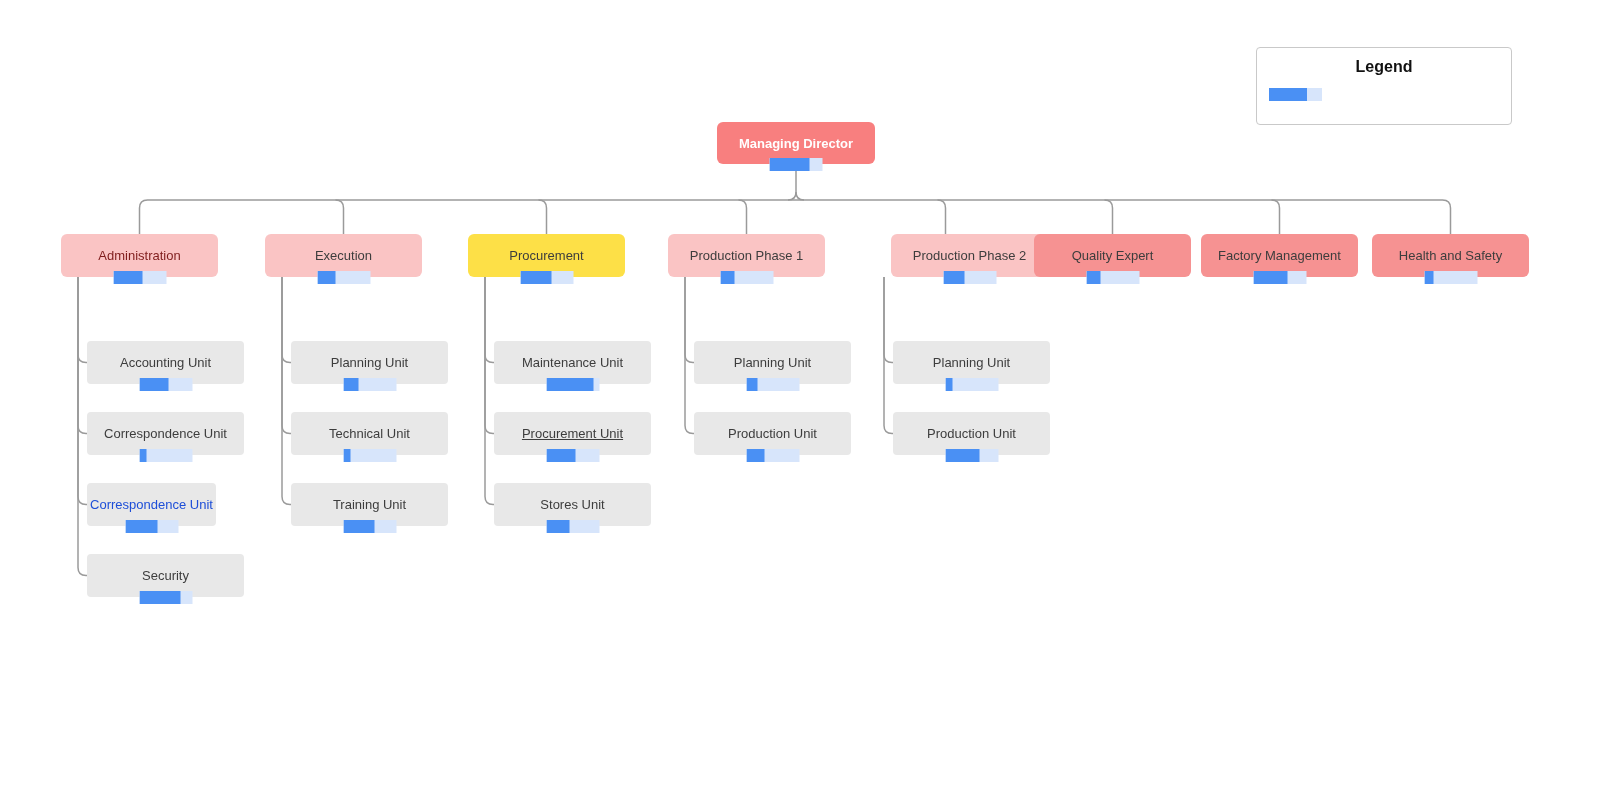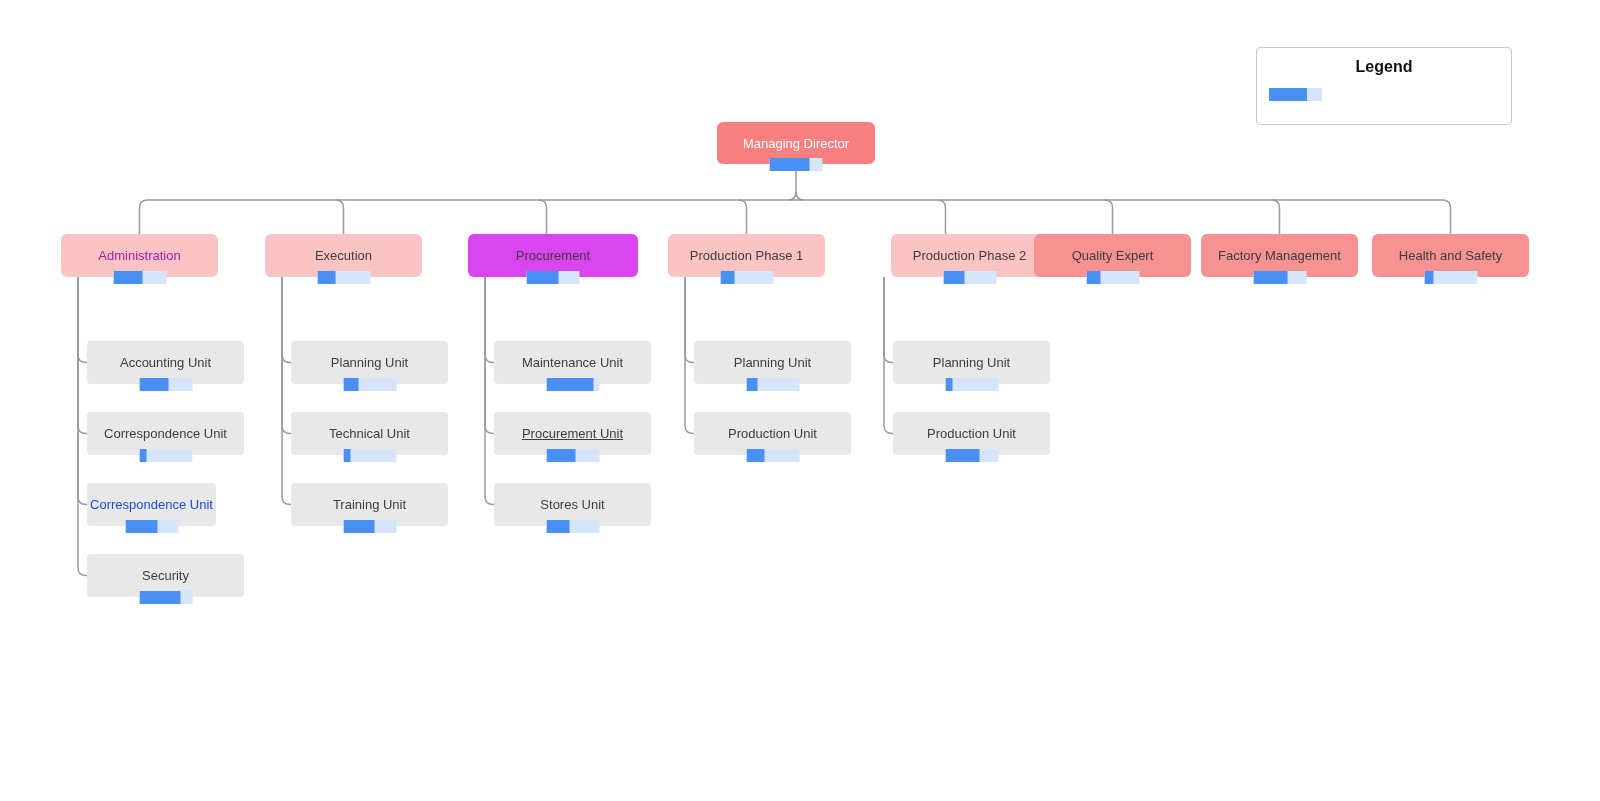--- a/index.html
+++ b/index.html
@@ -9,21 +9,21 @@
     font-family:"Liberation Sans", sans-serif;
   }
   #canvas{position:absolute;inset:0;}
   #wires{position:absolute;left:0;top:0;}
   .node{
     position:absolute;
     display:flex;align-items:center;justify-content:center;
     font-size:13px;color:#3d3d3d;text-align:center;
     box-sizing:border-box;
   }
-  .node.root{border-radius:6px;color:#fff;}
+  .node.root{border-radius:6px;color:#fff;font-weight:bold;}
   .node.dept{border-radius:6px;}
   .node.unit{border-radius:4px;}
   .bar{
     position:absolute;left:50%;bottom:-7px;transform:translateX(-50%);
     width:53px;height:13px;overflow:hidden;
   }
   .bar i{display:block;height:100%;}
   .legend{
     position:absolute;left:1256px;top:47px;width:256px;height:78px;
     background:#fff;border:1px solid #c9c9c9;border-radius:4px;
@@ -78,21 +78,21 @@
     </div>
   </div>
 
   <div id="nodes">
       <div class="node root" style="left: 717px; top: 122px; width: 158px; height: 42px; background: rgb(248, 127, 127); color: rgb(255, 255, 255);">
         <span>Managing Director</span>
         <span class="bar" style="background: rgb(215, 229, 251);">
           <i style="width: 75%; background: rgb(74, 144, 244);"></i>
         </span>
       </div>
-      <div class="node dept" style="left: 61px; top: 234px; width: 157px; height: 43px; background: rgb(250, 196, 196); color: #a21caf;">
+      <div class="node dept" style="left: 61px; top: 234px; width: 157px; height: 43px; background: rgb(250, 196, 196); color: #7f1d1d;">
         <span>Administration</span>
         <span class="bar" style="background: rgb(215, 229, 251);">
           <i style="width: 55%; background: rgb(74, 144, 244);"></i>
         </span>
       </div>
       <div class="node unit" style="left: 87px; top: 341px; width: 157px; height: 43px; background: rgb(232, 232, 232); color: rgb(61, 61, 61);">
         <span>Accounting Unit</span>
         <span class="bar" style="background: rgb(215, 229, 251);">
           <i style="width: 55%; background: rgb(74, 144, 244);"></i>
         </span>
@@ -132,21 +132,21 @@
         <span class="bar" style="background: rgb(215, 229, 251);">
           <i style="width: 15%; background: rgb(74, 144, 244);"></i>
         </span>
       </div>
       <div class="node unit" style="left: 291px; top: 483px; width: 157px; height: 43px; background: rgb(232, 232, 232); color: rgb(61, 61, 61);">
         <span>Training Unit</span>
         <span class="bar" style="background: rgb(215, 229, 251);">
           <i style="width: 60%; background: rgb(74, 144, 244);"></i>
         </span>
       </div>
-      <div class="node dept" style="left: 468px; top: 234px; width: 170px; height: 43px; background: #d946ef; color: rgb(61, 61, 61);">
+      <div class="node dept" style="left: 468px; top: 234px; width: 157px; height: 43px; background: #fde047; color: rgb(61, 61, 61);">
         <span>Procurement</span>
         <span class="bar" style="background: rgb(215, 229, 251);">
           <i style="width: 60%; background: rgb(74, 144, 244);"></i>
         </span>
       </div>
       <div class="node unit" style="left: 494px; top: 341px; width: 157px; height: 43px; background: rgb(232, 232, 232); color: rgb(61, 61, 61);">
         <span>Maintenance Unit</span>
         <span class="bar" style="background: rgb(215, 229, 251);">
           <i style="width: 90%; background: rgb(74, 144, 244);"></i>
         </span>

